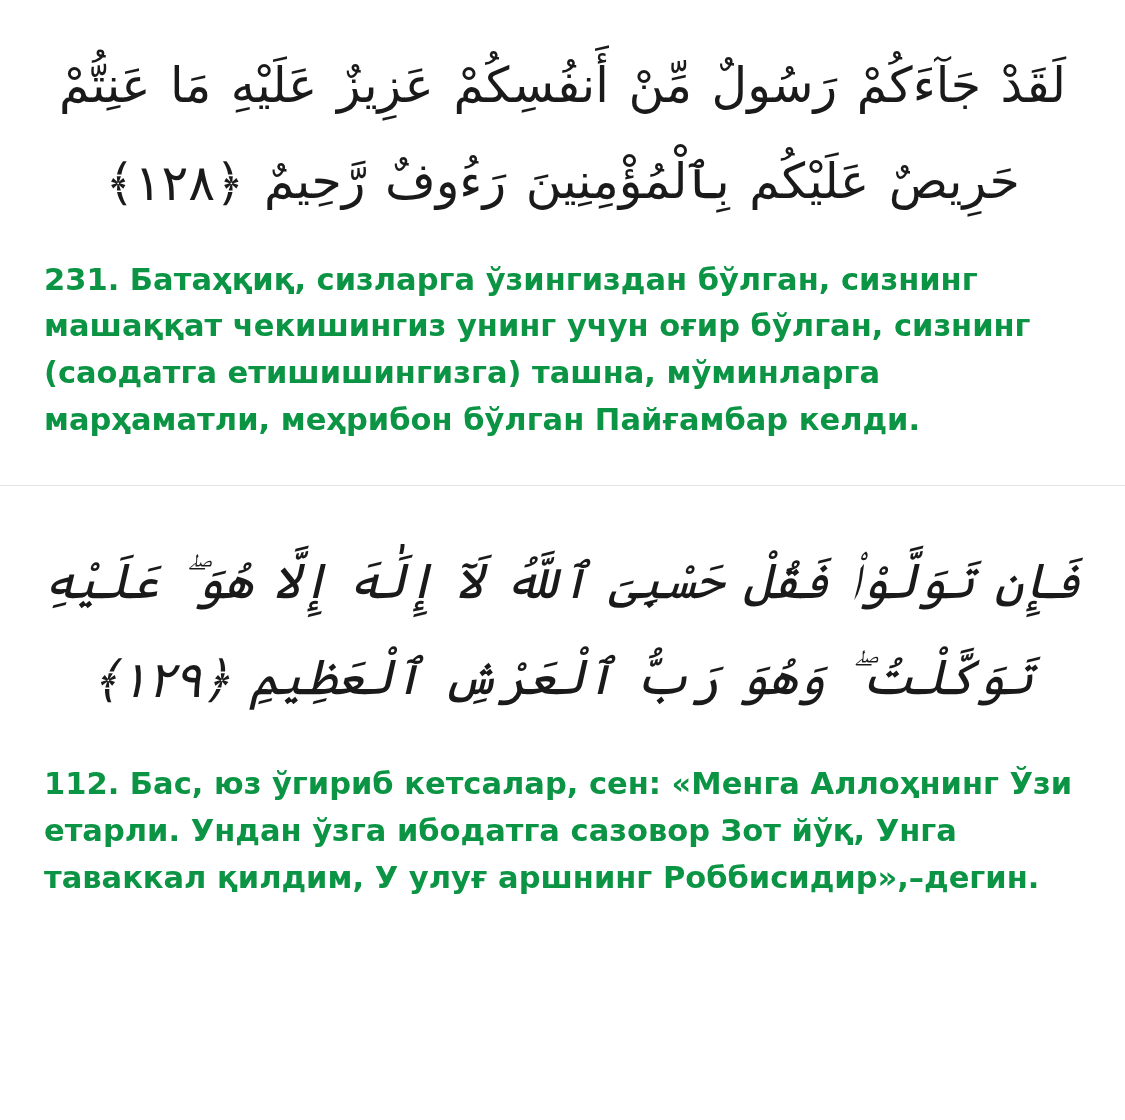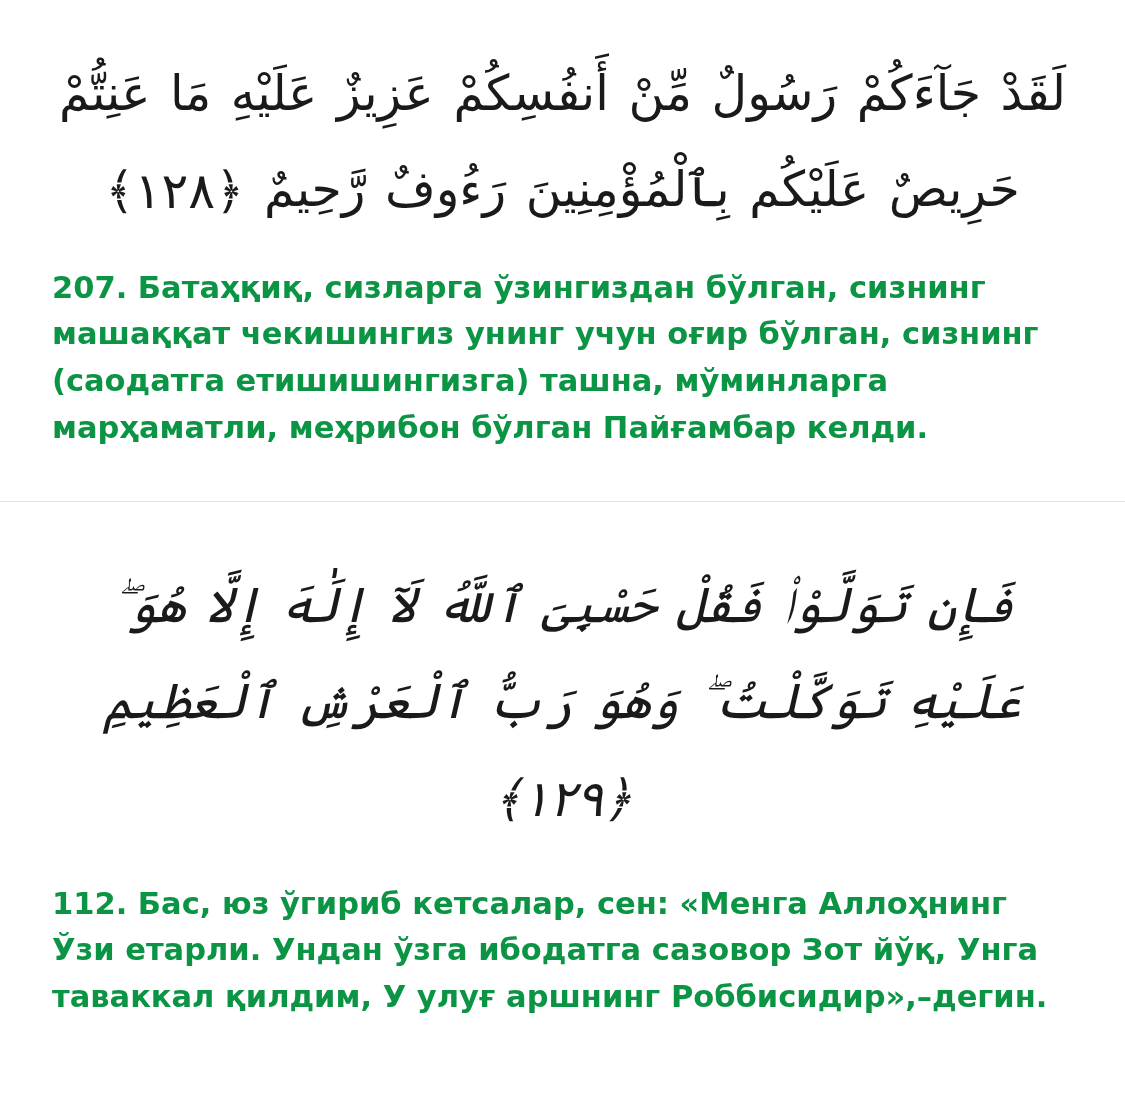--- a/index.html
+++ b/index.html
@@ -13,21 +13,21 @@
     font-family: "DejaVu Sans", sans-serif;
     -webkit-font-smoothing: antialiased;
   }
   .page {
     width: 1125px;
     box-sizing: border-box;
   }
   .verse-block {
     width: 100%;
     box-sizing: border-box;
-    padding: 16px;
+    padding: 8px;
   }
   .divider {
     height: 1px;
     background: #e3e3e3;
     width: 100%;
     margin: 0;
   }
   .arabic {
     direction: rtl;
     text-align: center;
@@ -63,21 +63,21 @@
 </head>
 <body>
 
 <div class="page">
 
   <div class="verse-block block-1">
     <div class="arabic">
       <span>لَقَدْ جَآءَكُمْ رَسُولٌ مِّنْ أَنفُسِكُمْ عَزِيزٌ عَلَيْهِ مَا عَنِتُّمْ حَرِيصٌ عَلَيْكُم بِٱلْمُؤْمِنِينَ رَءُوفٌ رَّحِيمٌ</span>
       <span class="endmark">﴿<span>۱۲۸</span>﴾</span>
     </div>
-    <div class="translation">207. Батаҳқиқ, сизларга ўзингиздан бўлган, сизнинг машаққат чекишингиз унинг учун оғир бўлган, сизнинг (саодатга етишишингизга) ташна, мўминларга марҳаматли, меҳрибон бўлган Пайғамбар келди.</div>
+    <div class="translation">231. Батаҳқиқ, сизларга ўзингиздан бўлган, сизнинг машаққат чекишингиз унинг учун оғир бўлган, сизнинг (саодатга етишишингизга) ташна, мўминларга марҳаматли, меҳрибон бўлган Пайғамбар келди.</div>
   </div>
 
   <div class="divider"></div>
 
   <div class="verse-block block-2">
     <div class="arabic">
       <span>فَإِن تَوَلَّوْا۟ فَقُلْ حَسْبِىَ ٱللَّهُ لَآ إِلَٰهَ إِلَّا هُوَ ۖ عَلَيْهِ تَوَكَّلْتُ ۖ وَهُوَ رَبُّ ٱلْعَرْشِ ٱلْعَظِيمِ</span>
       <span class="endmark">﴿<span>۱۲۹</span>﴾</span>
     </div>
     <div class="translation">112. Бас, юз ўгириб кетсалар, сен: «Менга Аллоҳнинг Ўзи етарли. Ундан ўзга ибодатга сазовор Зот йўқ, Унга таваккал қилдим, У улуғ аршнинг Роббисидир»,–дегин.</div>

